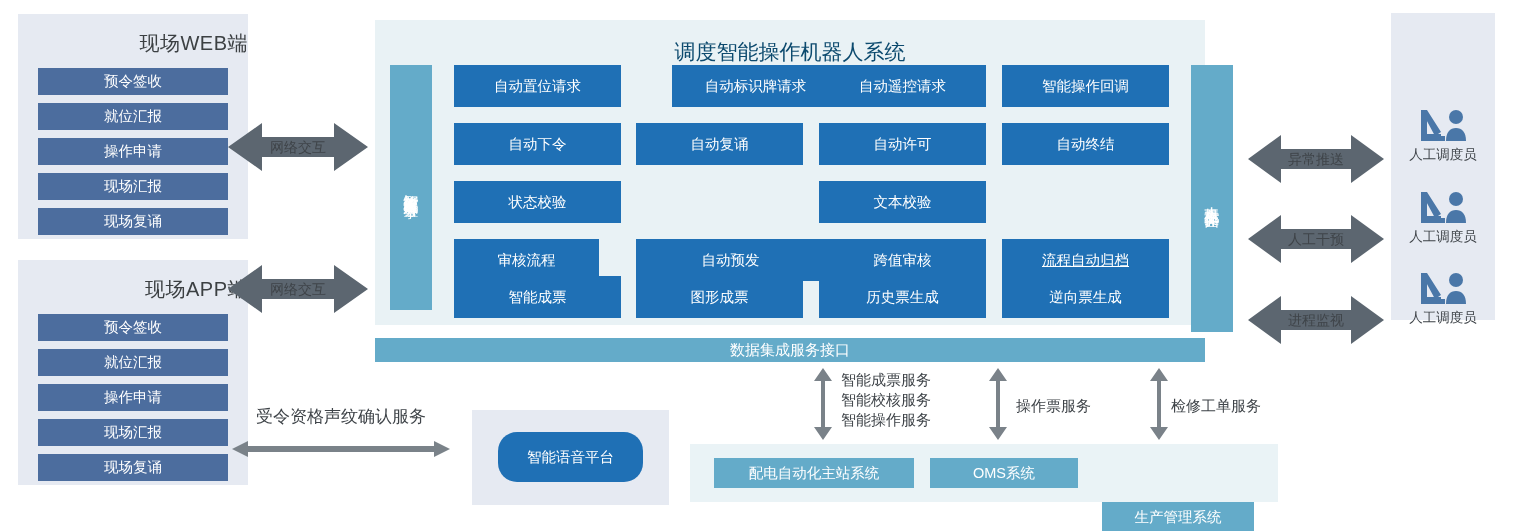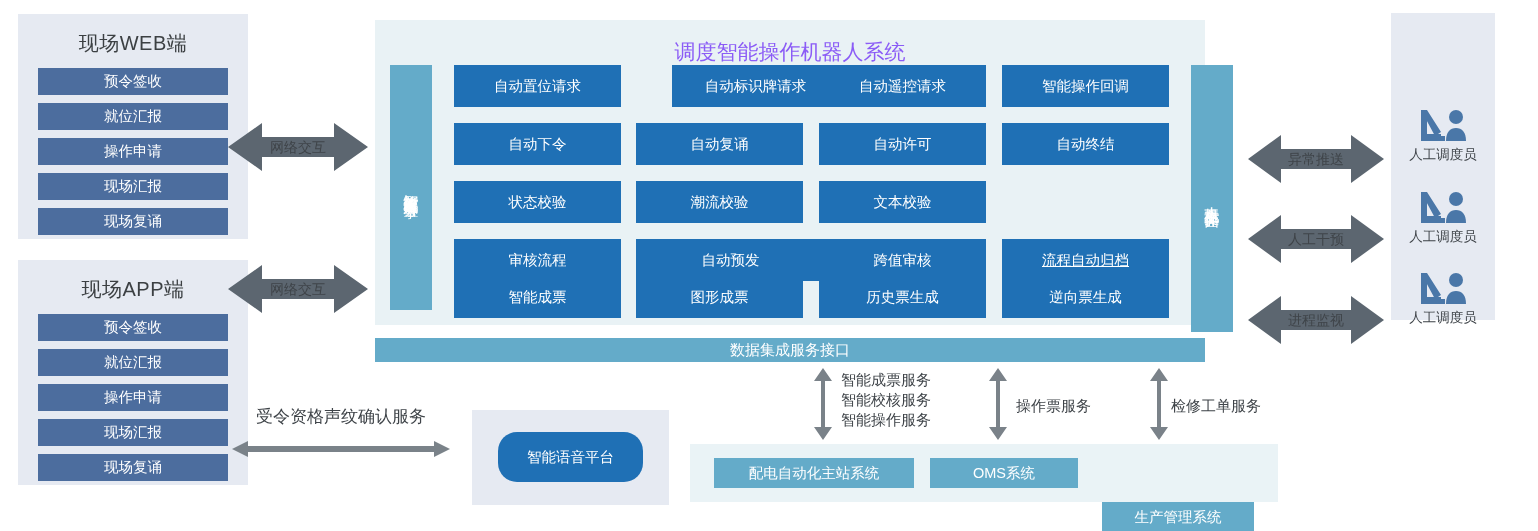--- a/index.html
+++ b/index.html
@@ -10,41 +10,41 @@
   }
   .abs{position:absolute;box-sizing:border-box;}
 
   
   .panel{background:#e6eaf2;}
   .panel-lt{background:#e9f2f5;}
   .panel-lt2{background:#eaf3f6;}
 
   
   .client-title{
-    width:100%;text-align:center;font-size:20px;color:#3c4043;
+    width:100%;text-align:right;font-size:20px;color:#3c4043;
     letter-spacing:.5px;
   }
   .client-btn{
     background:#4c6d9e;color:#ffffff;font-size:14.5px;
     display:flex;align-items:center;justify-content:center;
     width:190px;height:27px;left:20px;
   }
 
   
   .dh-arrow{ }
   .dh-arrow svg{display:block;}
   .dh-label{
     position:absolute;width:100%;text-align:center;
     font-size:14px;color:#3f4449;top:50%;transform:translateY(-50%);
     line-height:1;
   }
 
   
   .center-title{
-    width:100%;text-align:center;font-size:21px;color:#8b5cf6;
+    width:100%;text-align:center;font-size:21px;color:#0c4a6e;
   }
   .vbar{
     background:#64abc9;color:#ffffff;font-size:15px;
     display:flex;align-items:center;justify-content:center;
     text-align:center;line-height:1.18;padding:4px 0;
   }
   .vbar span{
     writing-mode:vertical-rl;text-orientation:upright;
     letter-spacing:1px;
   }
@@ -125,24 +125,23 @@
   <div class="abs cell" style="left:261px;top:45px;width:167px;margin-left:36px;">自动标识牌请求</div>
   <div class="abs cell" style="left:444px;top:45px;width:167px;">自动遥控请求</div>
   <div class="abs cell" style="left:627px;top:45px;width:167px;">智能操作回调</div>
 
   <div class="abs cell" style="left:79px;top:103px;width:167px;">自动下令</div>
   <div class="abs cell" style="left:261px;top:103px;width:167px;">自动复诵</div>
   <div class="abs cell" style="left:444px;top:103px;width:167px;">自动许可</div>
   <div class="abs cell" style="left:627px;top:103px;width:167px;">自动终结</div>
 
   <div class="abs cell" style="left:79px;top:161px;width:167px;">状态校验</div>
-  <div class="abs cell" style="left:261px;top:161px;width:167px;">潮流校验</div>
   <div class="abs cell" style="left:444px;top:161px;width:167px;">文本校验</div>
 
-  <div class="abs cell" style="left:79px;top:219px;width:167px;">审核流程</div>
+  <div class="abs cell" style="left:79px;top:219px;width:145px;">审核流程</div>
   <div class="abs cell" style="left:261px;top:219px;width:189px;font-family:Liberation Serif, serif;">自动预发</div>
   <div class="abs cell" style="left:444px;top:219px;width:167px;">跨值审核</div>
   <div class="abs cell" style="left:627px;top:219px;width:167px;text-decoration:underline;">流程自动归档</div>
 
   <div class="abs cell" style="left:79px;top:256px;width:167px;">智能成票</div>
   <div class="abs cell" style="left:261px;top:256px;width:167px;">图形成票</div>
   <div class="abs cell" style="left:444px;top:256px;width:167px;">历史票生成</div>
   <div class="abs cell" style="left:627px;top:256px;width:167px;">逆向票生成</div>
 
   <div class="abs vbar" style="left:816px;top:45px;width:42px;height:267px;">

